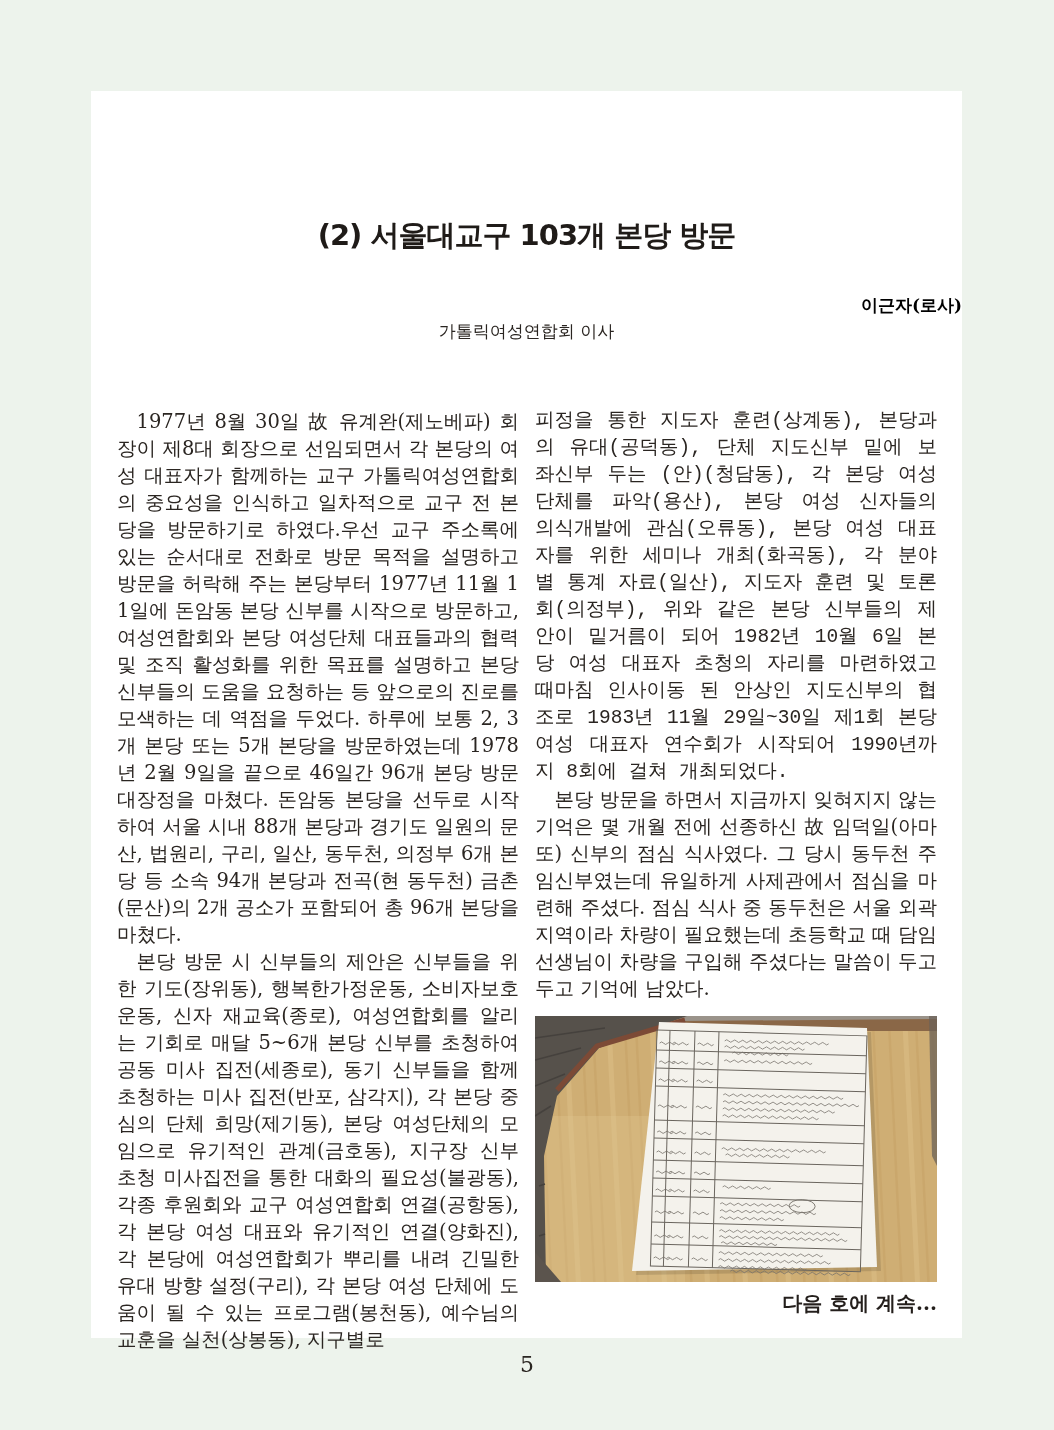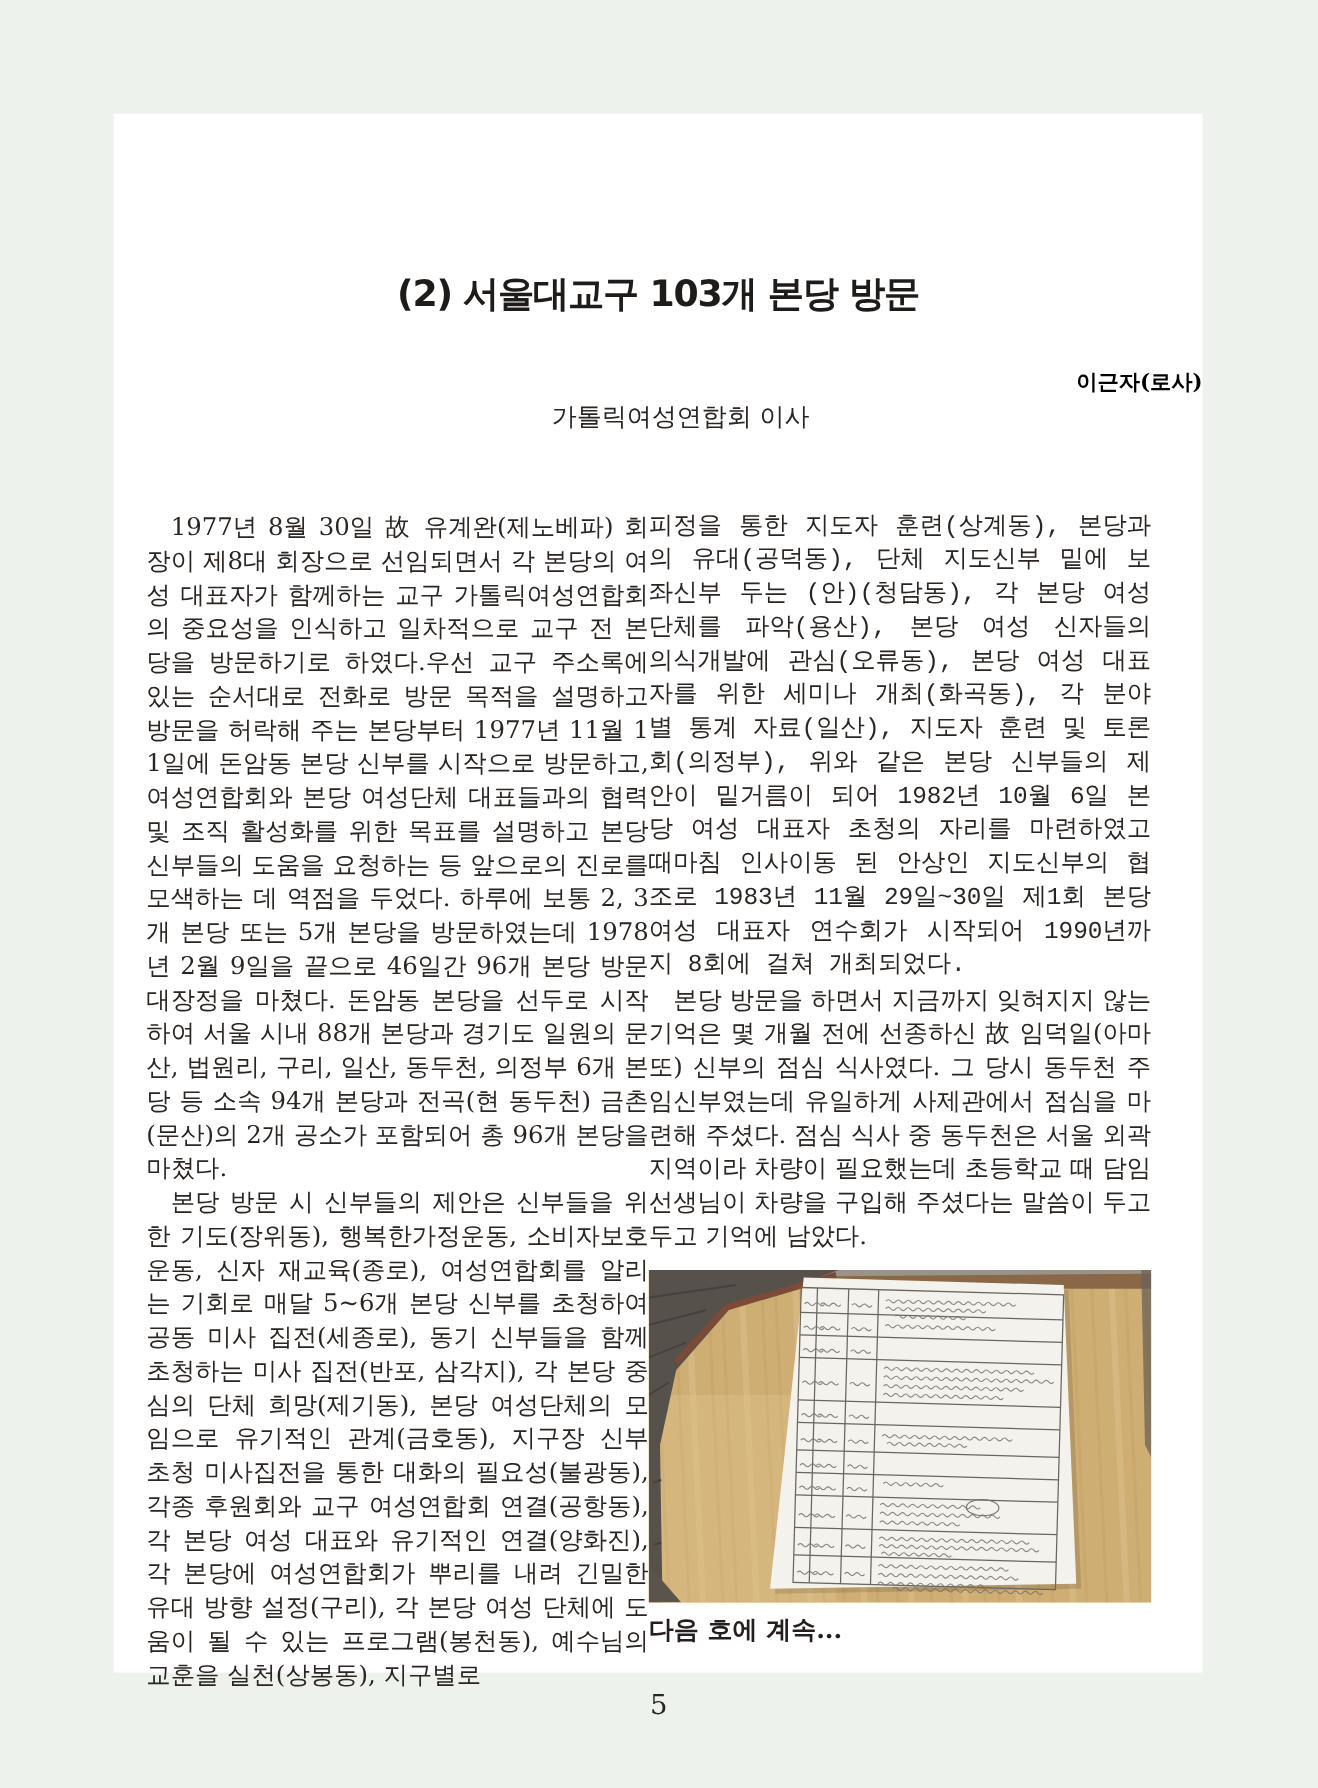--- a/index.html
+++ b/index.html
@@ -25,45 +25,45 @@
     text-align:center;margin:0;
     font-family:"DejaVu Sans","Liberation Sans",sans-serif;
     font-weight:700;font-size:29px;letter-spacing:-1px;color:#1f1b18;
   }
   .author{
     position:absolute;top:203px;left:0;width:100%;
     text-align:right;font-weight:700;font-size:17px;color:#000000;
   }
   .role{
     position:absolute;top:229px;left:0;width:100%;
-    text-align:center;font-size:20px;color:#2a2521;padding-left:18px;
+    text-align:center;font-size:17px;color:#2a2521;
   }
   .cols{
     position:absolute;left:26px;top:317px;width:820px;
-    display:flex;
+    display:flex;gap:16px;
   }
   .col{width:402px;}
   .col p{
     margin:0;font-size:19.5px;line-height:27px;
     text-align:justify;text-indent:1em;
     word-break:break-all;
   }
   .col p.noindent{text-indent:0;font-family:Liberation Mono, monospace;}
   figure{margin:14px 0 0 0;}
   .photo{
     width:402px;height:266px;overflow:hidden;position:relative;
     background:#cfae74;
   }
   figcaption{
     margin-top:9px;text-align:center;
     font-family:"DejaVu Sans","Liberation Sans",sans-serif;
     font-size:19px;color:#33302c;letter-spacing:-0.5px;
   }
   .cont{
-    margin-top:8px;
+    margin-top:8px;text-align:right;
     font-weight:700;font-size:20px;color:#241f1c;
   }
   .pagenum{
     position:absolute;left:0;top:1352px;width:100%;
     text-align:center;font-size:22px;color:#2a2521;
     font-family:"DejaVu Serif","Liberation Serif",serif;
   }
 </style>
 </head>
 <body>

